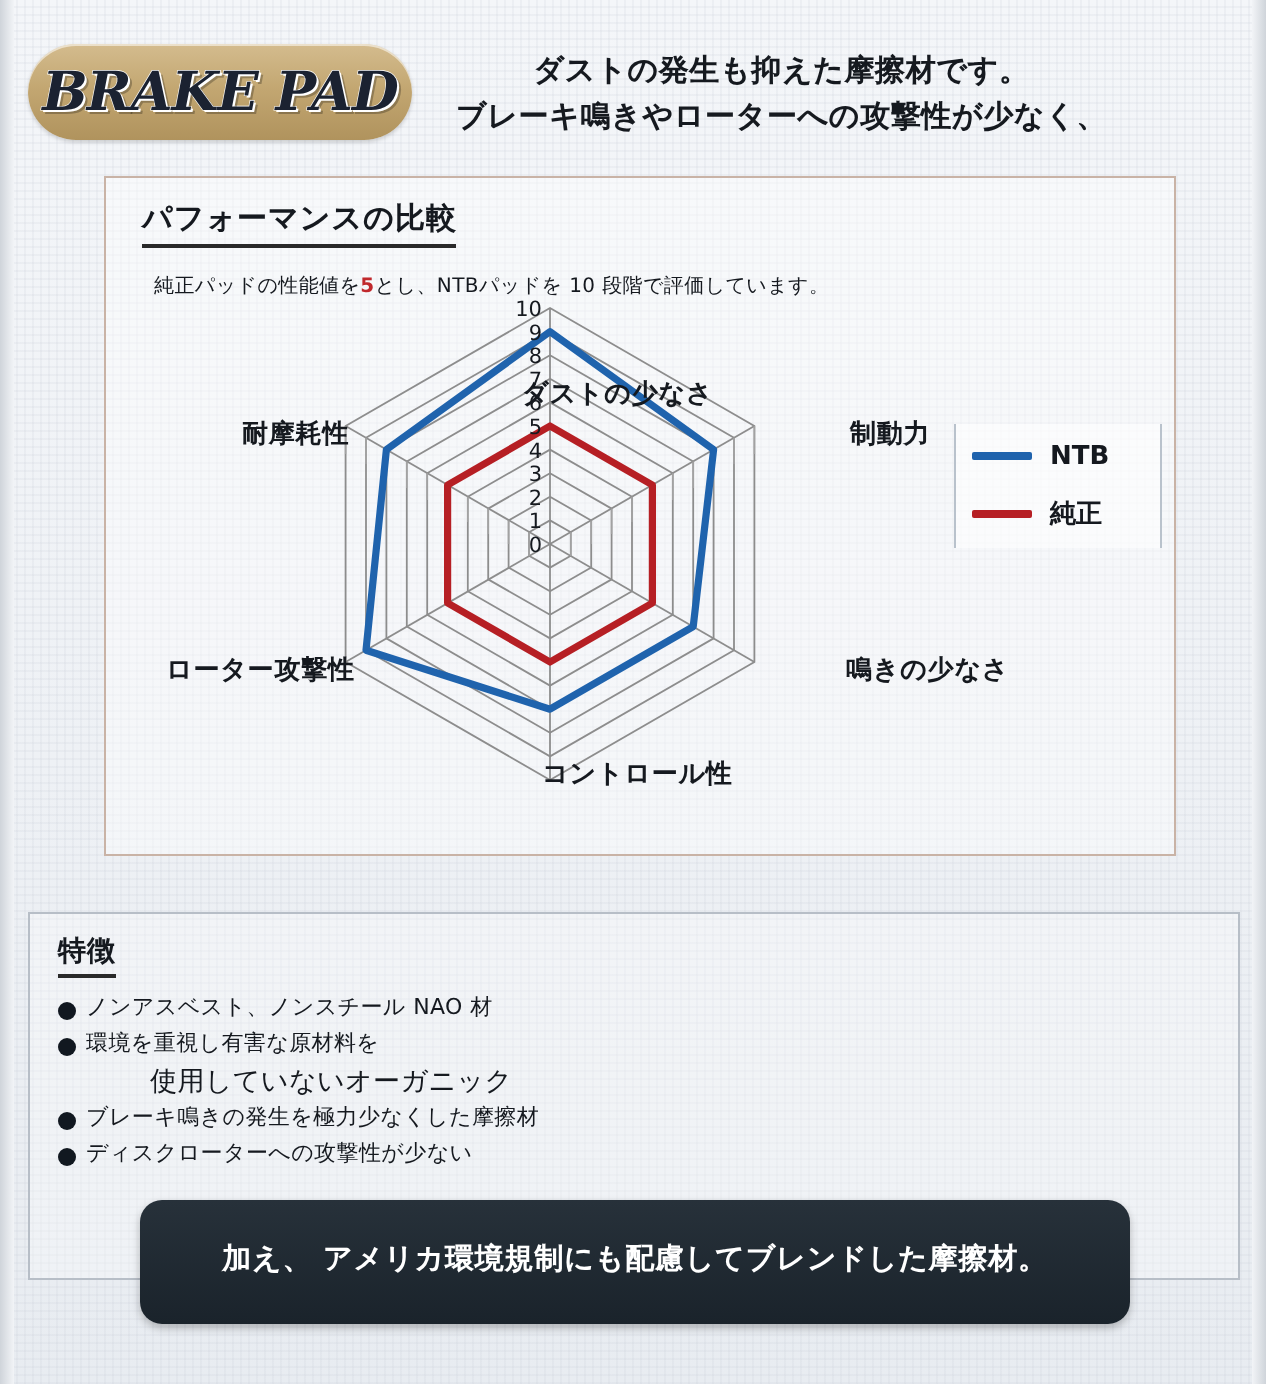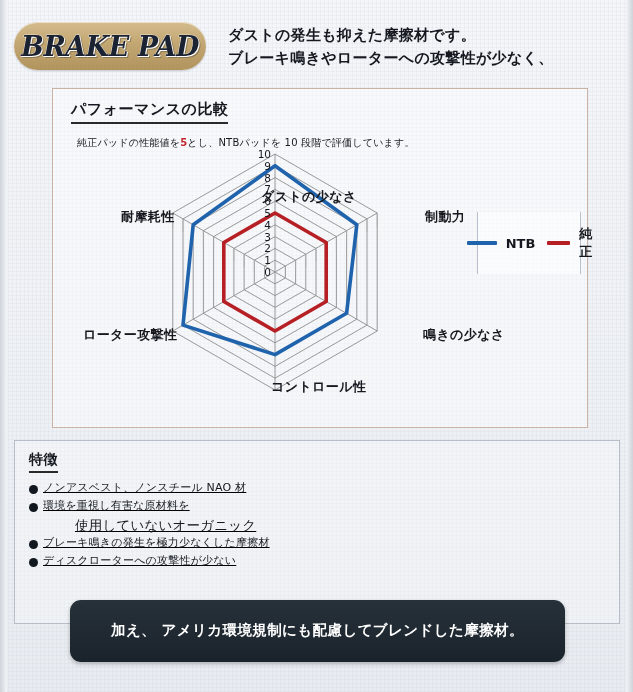--- a/index.html
+++ b/index.html
@@ -26,21 +26,21 @@
   .edge-l, .edge-r {
     position: absolute; top: 0; width: 7px; height: 692px;
   }
   .edge-l { left: 0;  background: linear-gradient(90deg,#cfd4da,#f2f4f7); }
   .edge-r { right: 0; background: linear-gradient(270deg,#cfd4da,#f2f4f7); }
 
   
   .header {
     position: absolute; left: 14px; top: 22px;
     width: 606px; height: 62px;
-    display: flex; align-items: flex-start; gap: 22px;
+    display: flex; align-items: flex-start; gap: 22px; text-align: center;
   }
   .logo-badge {
     width: 192px; height: 48px;
     border-radius: 24px;
     background: linear-gradient(180deg,#d4bc8e 0%, #c3a772 45%, #b0935d 100%);
     box-shadow: inset 0 1px 0 rgba(255,255,255,.55), 0 1px 2px rgba(0,0,0,.18);
     display: flex; align-items: center; justify-content: center;
     flex: 0 0 auto;
   }
   .logo-text {
@@ -102,36 +102,35 @@
   .lbl-rotor  { left: 30px;  top: 176px; }
   .lbl-wear   { left: 68px;  top: 58px; }
 
   
   .legend {
     position: absolute; left: 424px; top: 62px;
     width: 104px; height: 62px;
     background: rgba(255,255,255,.55);
     border-left: 1px solid #b9c2cc;
     border-right: 1px solid #b9c2cc;
-    display: flex; justify-content: center; gap: 12px;
+    display: flex; flex-direction: column; justify-content: center; gap: 12px;
     padding-left: 8px;
   }
   .legend-row { display: flex; align-items: center; gap: 9px; }
   .legend-swatch { width: 30px; height: 4px; border-radius: 1px; }
   .legend-text { font-size: 13px; font-weight: 700; color: #15191f; }
 
   
   .features {
     position: absolute;
-    left: 14px; top: 440px;
+    left: 14px; top: 456px;
     width: 606px; height: 184px;
     border: 1px solid #b7bec7;
     background: rgba(255,255,255,.30);
     padding: 8px 12px 0 14px;
-    text-decoration: underline;
   }
   .feat-title {
     display: inline-block;
     font-size: 14px; font-weight: 700; color: #15191f;
     border-bottom: 2px solid #2a2a2a;
     padding-bottom: 2px; margin-bottom: 7px;
     letter-spacing: .5px;
   }
   .feat-cols { display: flex; gap: 14px; }
   .feat-col { flex: 0 0 auto; }

